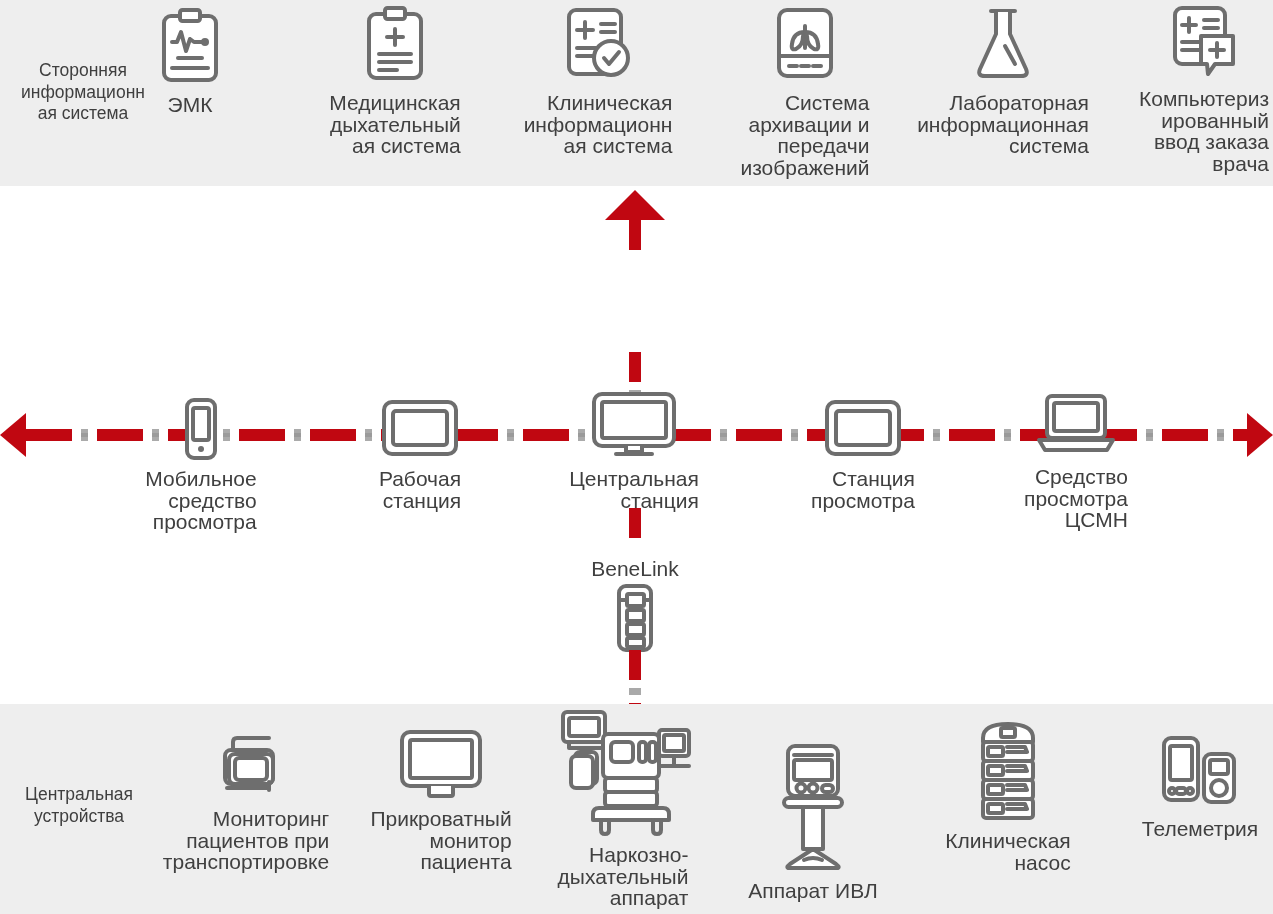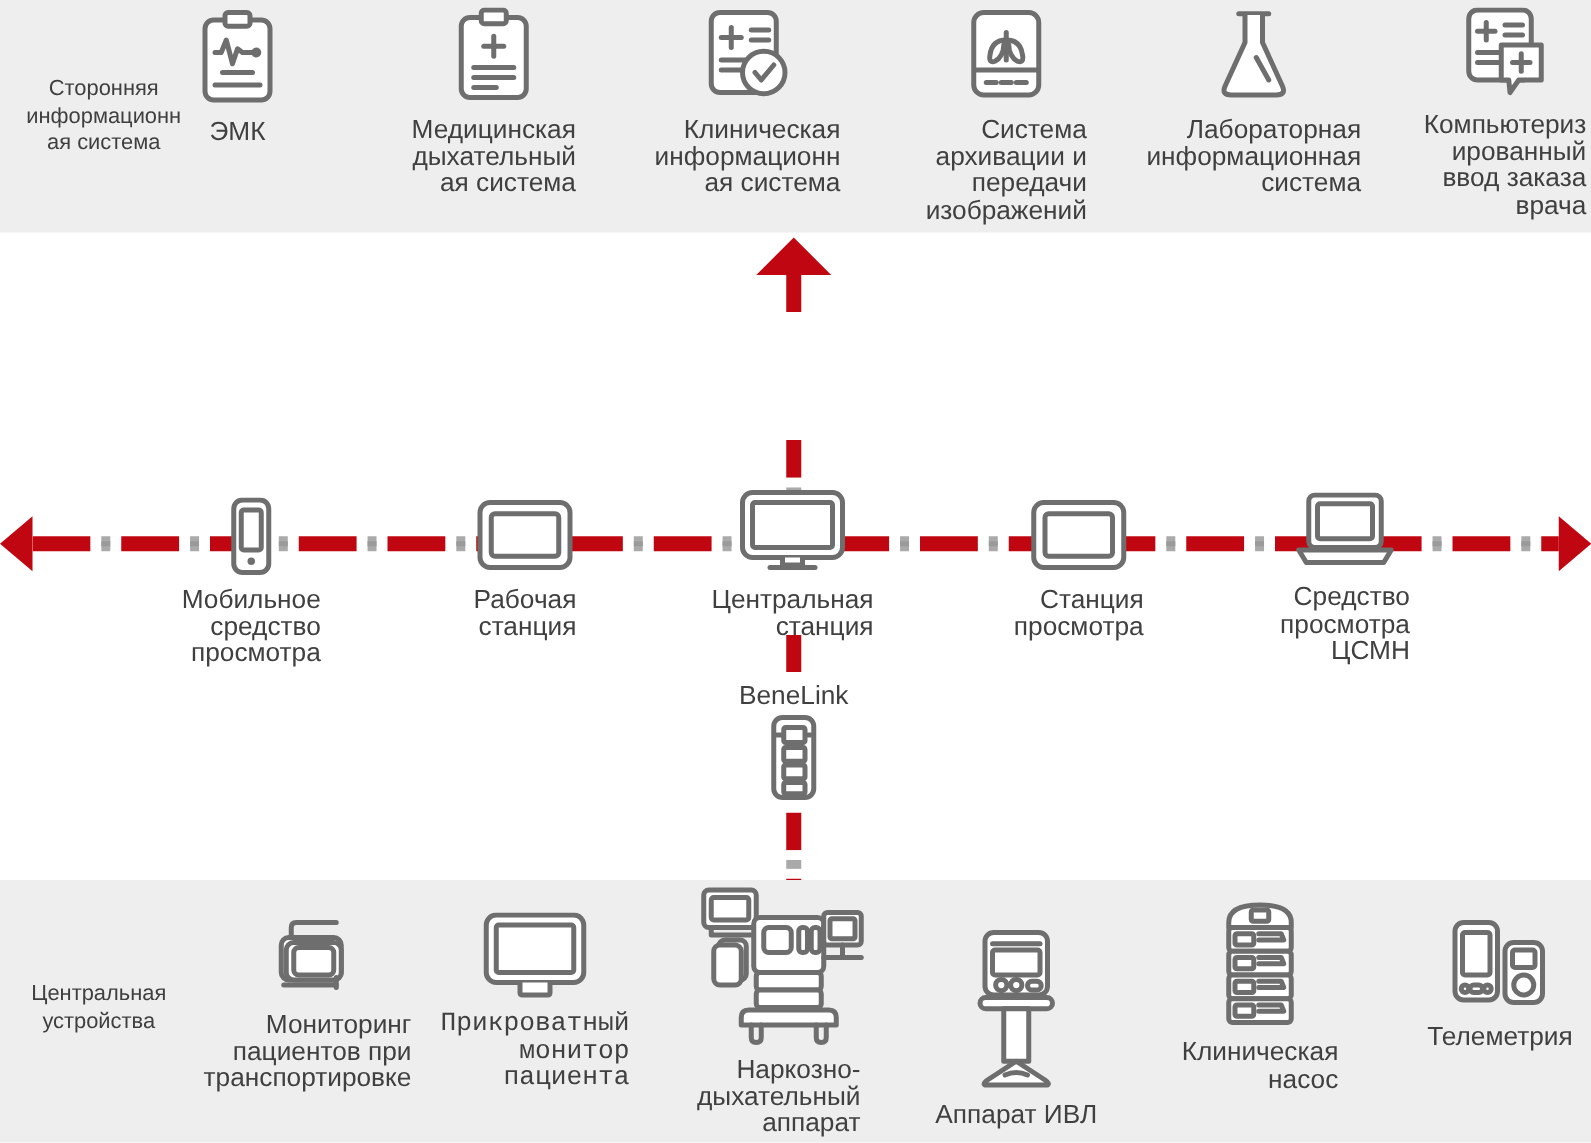--- a/index.html
+++ b/index.html
@@ -272,21 +272,21 @@
     <span class="ico" style="margin-top:4px;">
       <svg width="42" height="68" viewBox="0 0 42 68">
         <rect class="sf" x="5" y="2" width="32" height="64" rx="7"></rect>
         <line class="s" x1="6" y1="16" x2="36" y2="16"></line>
         <rect class="sf" x="13" y="10" width="17" height="12" rx="1.5"></rect>
         <rect class="s" x="13" y="26" width="17" height="11" rx="1.5"></rect>
         <rect class="s" x="13" y="40" width="17" height="11" rx="1.5"></rect>
         <rect class="s" x="13" y="54" width="17" height="9" rx="1.5"></rect>
       </svg>
     </span>
-    <span class="lbl" style="margin-top:0;">BeneLink</span>
+    <span class="lbl" style="margin-top:12px;">BeneLink</span>
   </div>
 
   <div class="vbus" style="left:629px;top:650px;height:58px;"></div>
 
   <div class="band band-bottom"></div>
 
   <div class="sidelabel" style="left:4px;top:784px;width:150px;">Центральная
 устройства</div>
 
   <div class="node" style="left:176px;top:730px;width:140px;">
@@ -298,21 +298,21 @@
         <rect class="sf" x="24" y="28" width="32" height="22" rx="4"></rect>
         <line class="s" x1="16" y1="58" x2="58" y2="58"></line>
         <line class="s" x1="58" y1="52" x2="58" y2="60"></line>
       </svg>
     </span>
     <span class="lbl">Мониторинг
 пациентов при
 транспортировке</span>
   </div>
 
-  <div class="node" style="left:358px;top:730px;width:140px;font-family:Liberation Mono, monospace;">
+  <div class="node" style="left:371px;top:730px;width:140px;">
     <span class="ico">
       <svg width="86" height="70" viewBox="0 0 86 70">
         <rect class="sf" x="4" y="2" width="78" height="54" rx="8"></rect>
         <rect class="s" x="12" y="10" width="62" height="38" rx="2"></rect>
         <path class="sf" d="M31 56 L31 64 Q31 66 33 66 L53 66 Q55 66 55 64 L55 56"></path>
       </svg>
     </span>
     <span class="lbl">Прикроватный
 монитор
 пациента</span>

